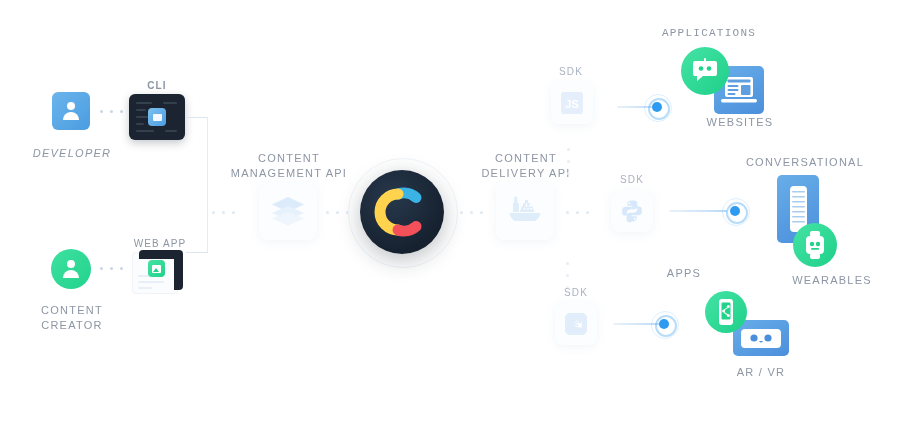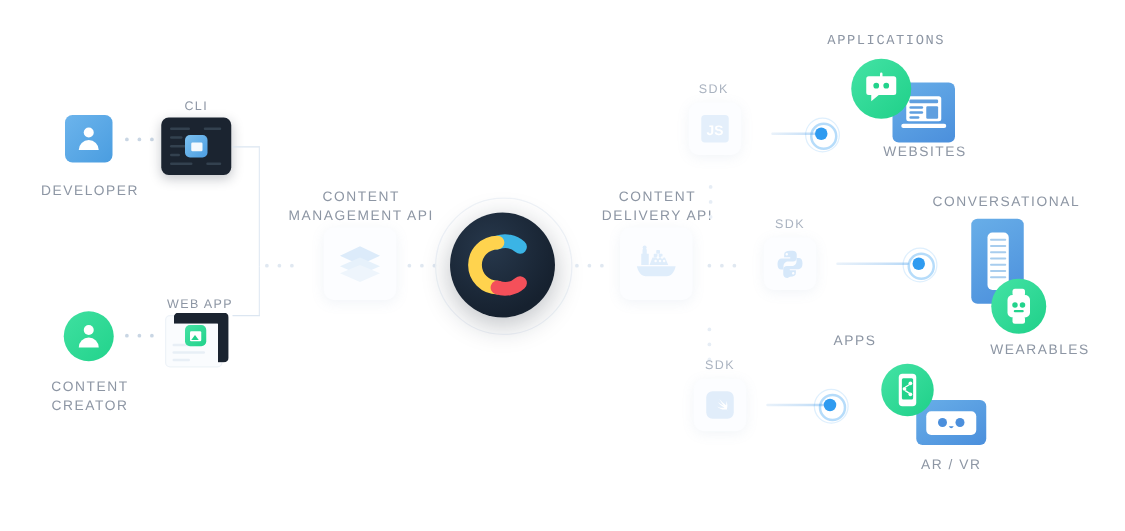--- a/index.html
+++ b/index.html
@@ -131,29 +131,29 @@
 
 <div id="stage">
 
   <div class="node">
     <div class="circle dev-av" style="left:52px;top:92px;">
       <div class="person" style="position:absolute;left:10px;top:10px;">
         <div class="head"></div>
           <div class="body"></div>
       </div>
     </div>
-    <div class="lbl" style="left:13px;top:146px;width:118px;">DEVELOPER</div>
+    <div class="lbl" style="left:13px;top:146px;width:118px;font-style:italic;">DEVELOPER</div>
 
     <div class="dotline" style="left:100px;top:110px;">
       <i></i>
         <i></i>
         <i></i>
     </div>
 
-    <div class="lbl small" style="left:122px;top:78px;width:70px;">CLI</div>
+    <div class="lbl small" style="left:122px;top:78px;width:70px;font-weight:bold;">CLI</div>
 
     <div class="cli-win" style="left:129px;top:94px;">
       <div class="ln" style="left:7px;top:8px;width:16px;"></div>
       <div class="ln" style="left:34px;top:8px;width:14px;"></div>
       <div class="ln" style="left:7px;top:15px;width:10px;"></div>
       <div class="ln" style="left:7px;top:22px;width:13px;"></div>
       <div class="ln" style="left:7px;top:29px;width:8px;"></div>
       <div class="ln" style="left:7px;top:36px;width:18px;"></div>
       <div class="ln" style="left:36px;top:36px;width:12px;"></div>
       <div class="cli-chip">

